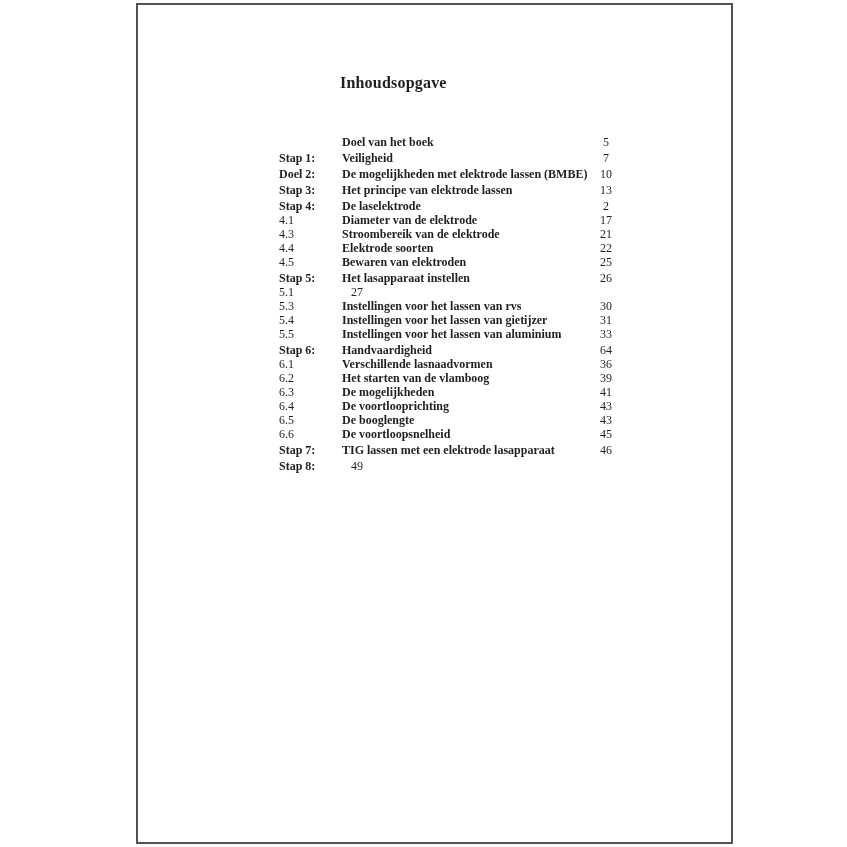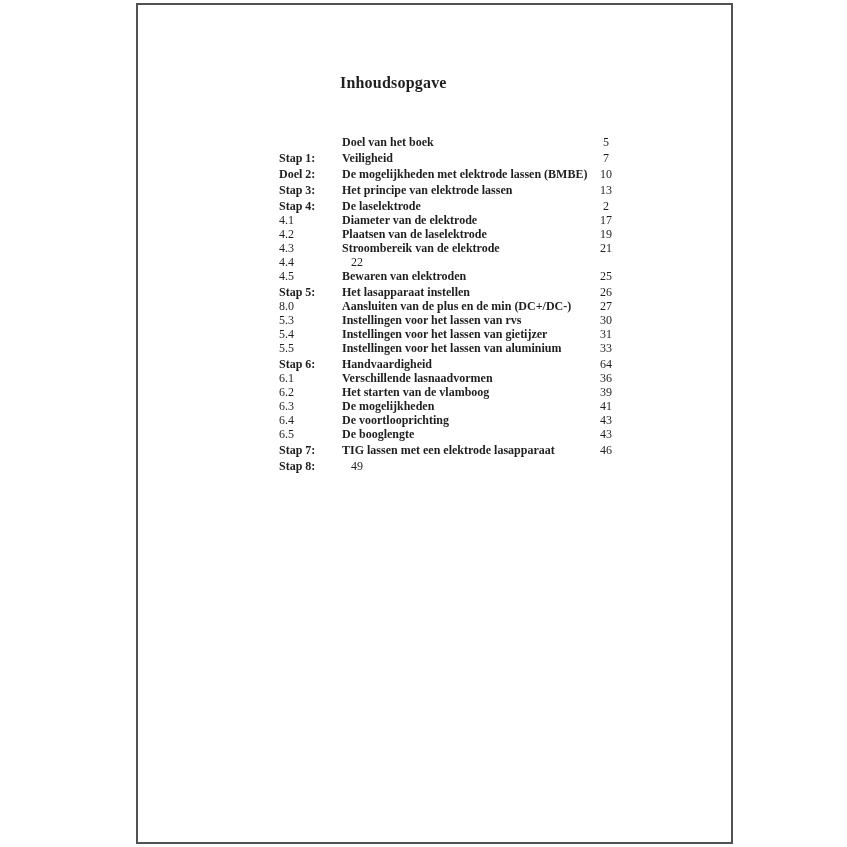--- a/index.html
+++ b/index.html
@@ -102,46 +102,41 @@
           <span class="col-label">Stap 4:</span>
           <span class="col-title">De laselektrode</span>
           <span class="col-page">2</span>
         </div>
         <div class="toc-row">
           <span class="col-label">4.1</span>
           <span class="col-title">Diameter van de elektrode</span>
           <span class="col-page">17</span>
         </div>
         <div class="toc-row">
-          <span class="col-label">4.2</span>
-          <span class="col-title">Plaatsen van de laselektrode</span>
-          <span class="col-page">19</span>
-        </div>
-        <div class="toc-row">
           <span class="col-label">4.3</span>
           <span class="col-title">Stroombereik van de elektrode</span>
           <span class="col-page">21</span>
         </div>
         <div class="toc-row">
           <span class="col-label">4.4</span>
+          <span class="col-title">Elektrode soorten</span>
           <span class="col-page">22</span>
         </div>
         <div class="toc-row">
           <span class="col-label">4.5</span>
           <span class="col-title">Bewaren van elektroden</span>
           <span class="col-page">25</span>
         </div>
         <div class="toc-row bold gap">
           <span class="col-label">Stap 5:</span>
           <span class="col-title">Het lasapparaat instellen</span>
           <span class="col-page">26</span>
         </div>
         <div class="toc-row">
-          <span class="col-label">8.0</span>
-          <span class="col-title">Aansluiten van de plus en de min (DC+/DC-)</span>
+          <span class="col-label">5.1</span>
           <span class="col-page">27</span>
         </div>
         <div class="toc-row">
           <span class="col-label">5.3</span>
           <span class="col-title">Instellingen voor het lassen van rvs</span>
           <span class="col-page">30</span>
         </div>
         <div class="toc-row">
           <span class="col-label">5.4</span>
           <span class="col-title">Instellingen voor het lassen van gietijzer</span>
@@ -175,20 +170,25 @@
         <div class="toc-row">
           <span class="col-label">6.4</span>
           <span class="col-title">De voortlooprichting</span>
           <span class="col-page">43</span>
         </div>
         <div class="toc-row">
           <span class="col-label">6.5</span>
           <span class="col-title">De booglengte</span>
           <span class="col-page">43</span>
         </div>
+        <div class="toc-row">
+          <span class="col-label">6.6</span>
+          <span class="col-title">De voortloopsnelheid</span>
+          <span class="col-page">45</span>
+        </div>
         <div class="toc-row bold gap">
           <span class="col-label">Stap 7:</span>
           <span class="col-title">TIG lassen met een elektrode lasapparaat</span>
           <span class="col-page">46</span>
         </div>
         <div class="toc-row bold gap">
           <span class="col-label">Stap 8:</span>
           <span class="col-page">49</span>
         </div>
       </div>

